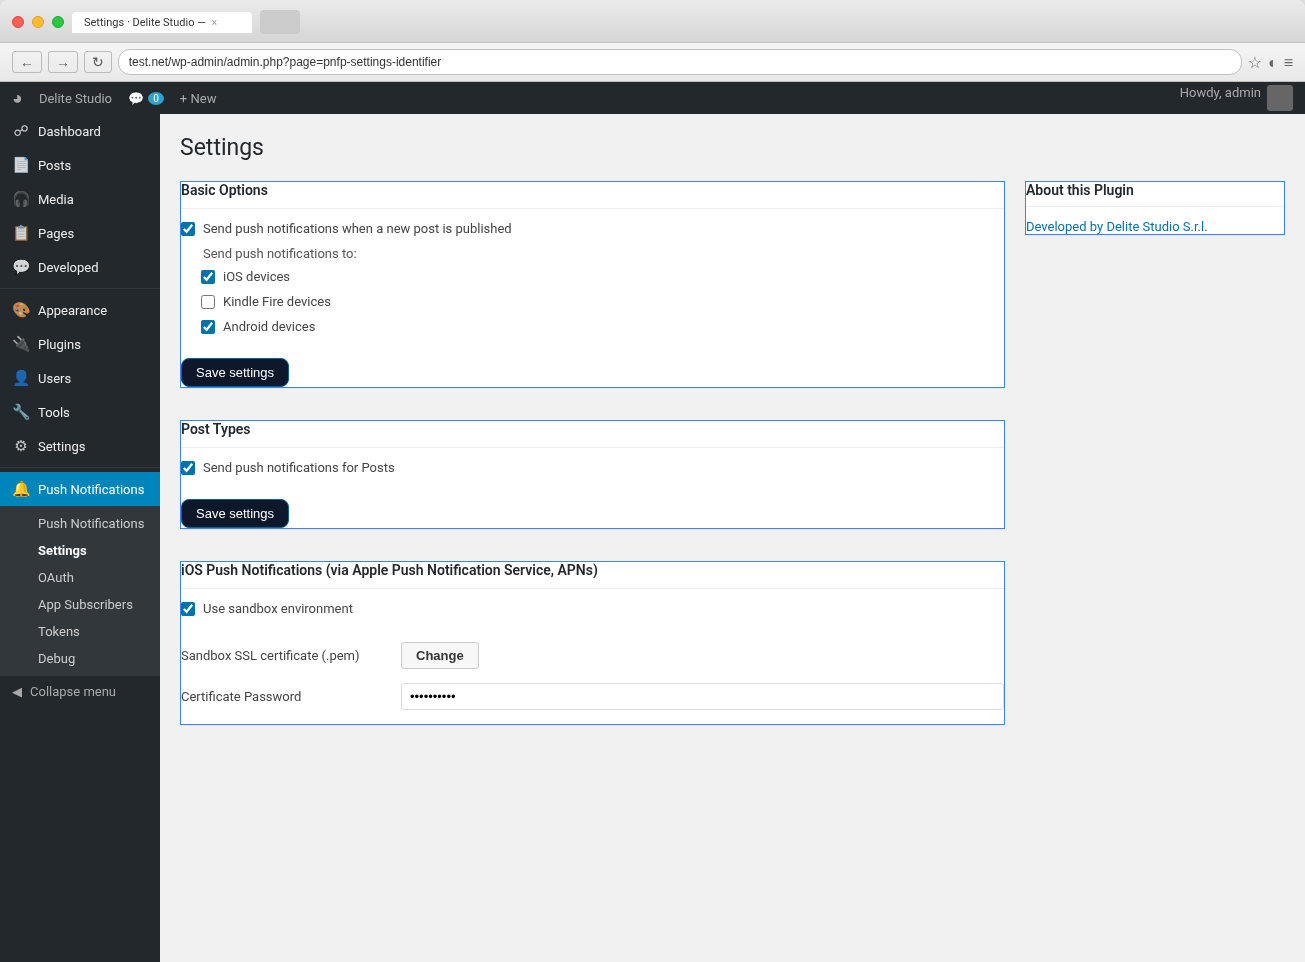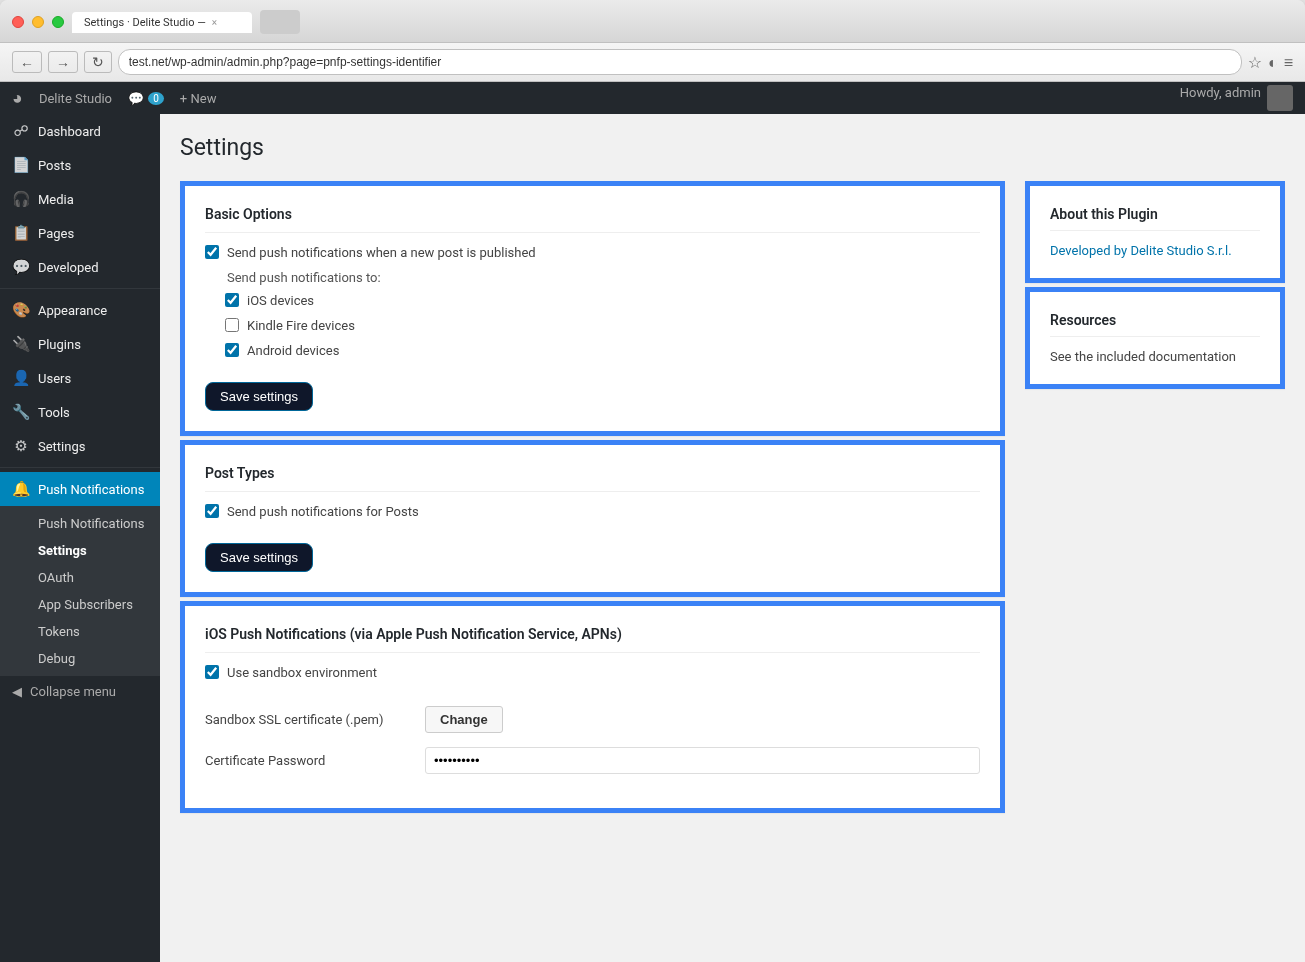--- a/index.html
+++ b/index.html
@@ -46,26 +46,26 @@
 
     
     .wp-main { flex: 1; background: #f1f1f1; padding: 20px; overflow-y: auto; }
     .page-title { font-size: 23px; font-weight: 400; color: #23282d; margin-bottom: 20px; }
 
     .content-area { display: flex; gap: 20px; }
     .main-column { flex: 1; }
     .side-column { width: 260px; flex-shrink: 0; }
 
     
-    .wp-box { background: #fff; border: 5px solid #3b82f6; box-shadow: 0 1px 1px rgba(0,0,0,.04); margin-bottom: 4px; padding: 20px; }
+    .wp-box { background: #fff; border: 1px solid #3b82f6; box-shadow: 0 1px 1px rgba(0,0,0,.04); margin-bottom: 32px; }
     .wp-box h3 { font-size: 14px; font-weight: 600; color: #23282d; margin-bottom: 12px; padding-bottom: 10px; border-bottom: 1px solid #eee; }
 
     .form-row { margin-bottom: 10px; display: flex; align-items: center; gap: 8px; font-size: 13px; color: #444; }
     .form-row.indent { margin-left: 20px; }
-    .checkbox-label { display: flex; align-items: flex-start; gap: 8px; font-size: 13px; color: #444; cursor: pointer; }
+    .checkbox-label { display: flex; align-items: flex-end; gap: 8px; font-size: 13px; color: #444; cursor: pointer; }
     input[type="checkbox"] { width: 14px; height: 14px; accent-color: #0073aa; cursor: pointer; }
 
     .label-text { font-size: 13px; color: #555; margin-bottom: 8px; }
 
     .save-btn { background: #0f172a; color: #fff; border: 1px solid #006799; border-radius: 8px; padding: 6px 14px; font-size: 13px; cursor: pointer; margin-top: 14px; }
 
     
     .about-box h3 { font-size: 14px; font-weight: 600; color: #23282d; margin-bottom: 12px; padding-bottom: 8px; border-bottom: 1px solid #eee; }
     .about-link { color: #0073aa; text-decoration: none; font-size: 13px; }
 
@@ -266,23 +266,19 @@
               </div>
             </div>
 
           </div>
 
           <div class="side-column">
             <div class="wp-box about-box">
               <h3>About this Plugin</h3>
               <a href="#" class="about-link">Developed by Delite Studio S.r.l.</a>
             </div>
-            <div class="wp-box resources-box">
-              <h3>Resources</h3>
-              <p style="font-size:13px; color:#444;">See the included documentation</p>
-            </div>
           </div>
 
         </div>
       </div>
     </div>
   </div>
 </div>
 
 </body></html>

